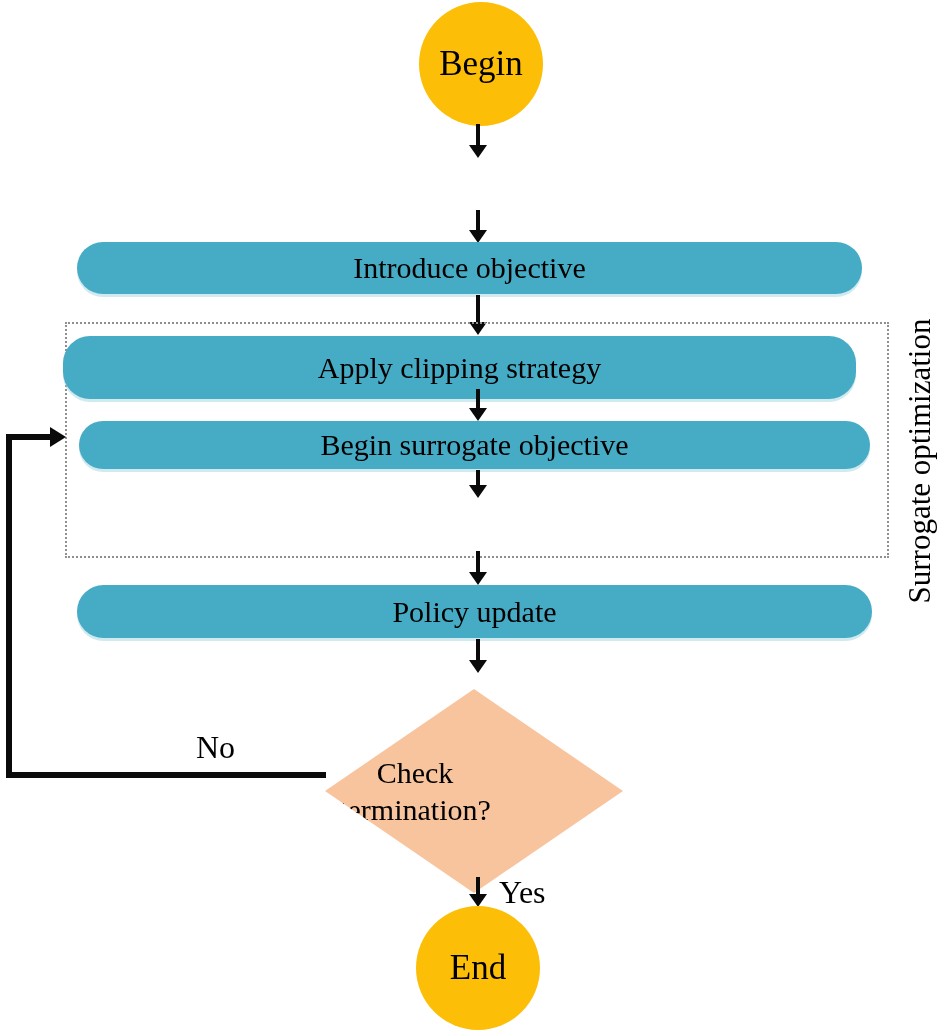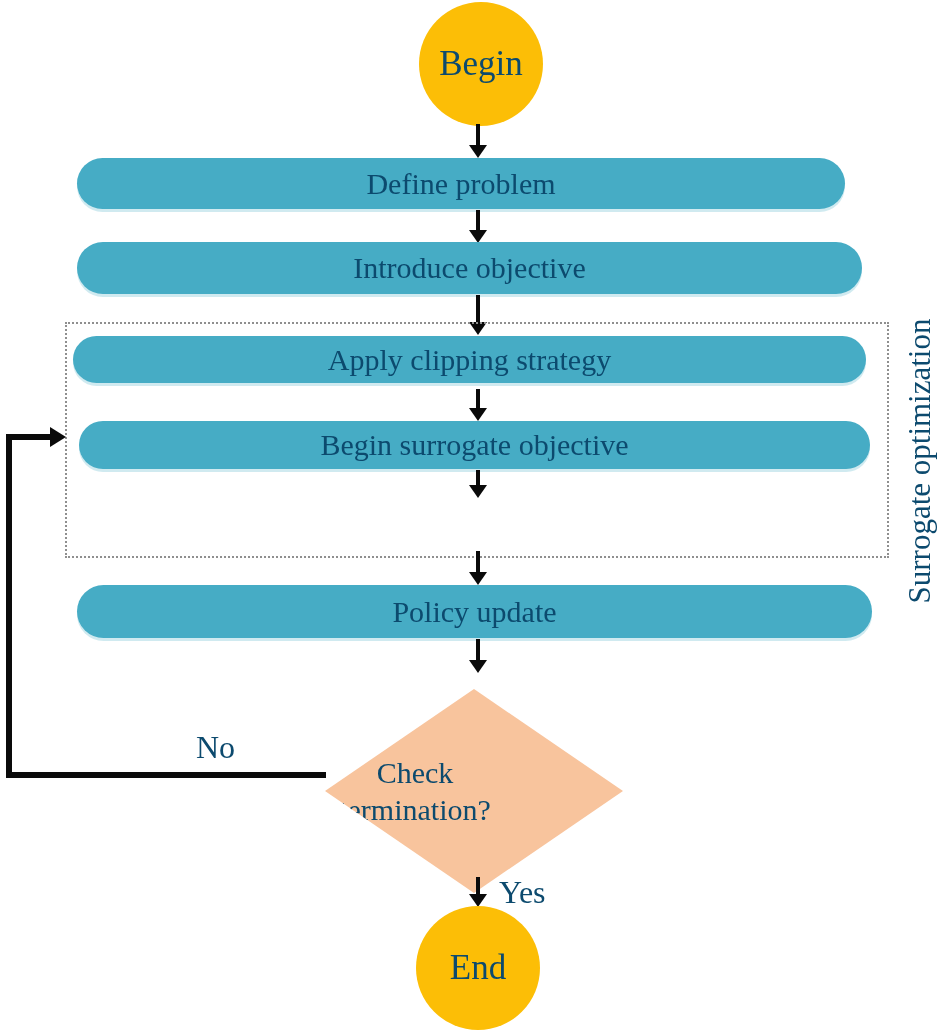--- a/index.html
+++ b/index.html
@@ -8,21 +8,21 @@
     --decision-fill:#F8C49D;
     --line:#0a0a0a;
     --group-border:#8F8F8F;
   }
   html,body{margin:0;padding:0;background:#ffffff;}
   .canvas{
     position:relative;
     width:938px;height:1036px;
     background:#ffffff;
     font-family:"Liberation Serif","DejaVu Serif",serif;
-    color:#0c4a6e;
+    color:#000000;
     overflow:hidden;
   }
   
   .terminal{
     position:absolute;
     width:124px;height:124px;
     border-radius:50%;
     background:var(--terminal-fill,#FCBE06);
     display:flex;align-items:center;justify-content:center;
     font-size:35px;
@@ -100,42 +100,39 @@
 
   <div class="terminal" style="left:419px;top:2px;">
     <span>Begin</span>
   </div>
 
   <div class="varrow" style="left:468px;top:124px;height:34px;">
     <div class="shaft" style="height:22px;"></div>
     <div class="head"></div>
   </div>
 
-  <div class="pill" style="left:77px;top:158px;width:768px;height:51px;">
-    <span>Define problem</span>
-  </div>
 
   <div class="varrow" style="left:468px;top:210px;height:33px;">
     <div class="shaft" style="height:21px;"></div>
     <div class="head"></div>
   </div>
 
   <div class="pill" style="left:77px;top:242px;width:785px;height:52px;">
     <span>Introduce objective</span>
   </div>
 
   <div class="varrow" style="left:468px;top:295px;height:40px;">
     <div class="shaft" style="height:28px;"></div>
     <div class="head"></div>
   </div>
 
   <div class="group-box"></div>
   <div class="group-label">Surrogate optimization</div>
 
-  <div class="pill" style="left:73px;top:336px;width:793px;height:47px;">
+  <div class="pill" style="left:63px;top:336px;width:793px;height:63px;">
     <span>Apply clipping strategy</span>
   </div>
 
   <div class="varrow" style="left:468px;top:389px;height:32px;">
     <div class="shaft" style="height:20px;"></div>
     <div class="head"></div>
   </div>
 
   <div class="pill" style="left:79px;top:421px;width:791px;height:48px;">
     <span>Begin surrogate objective</span>

